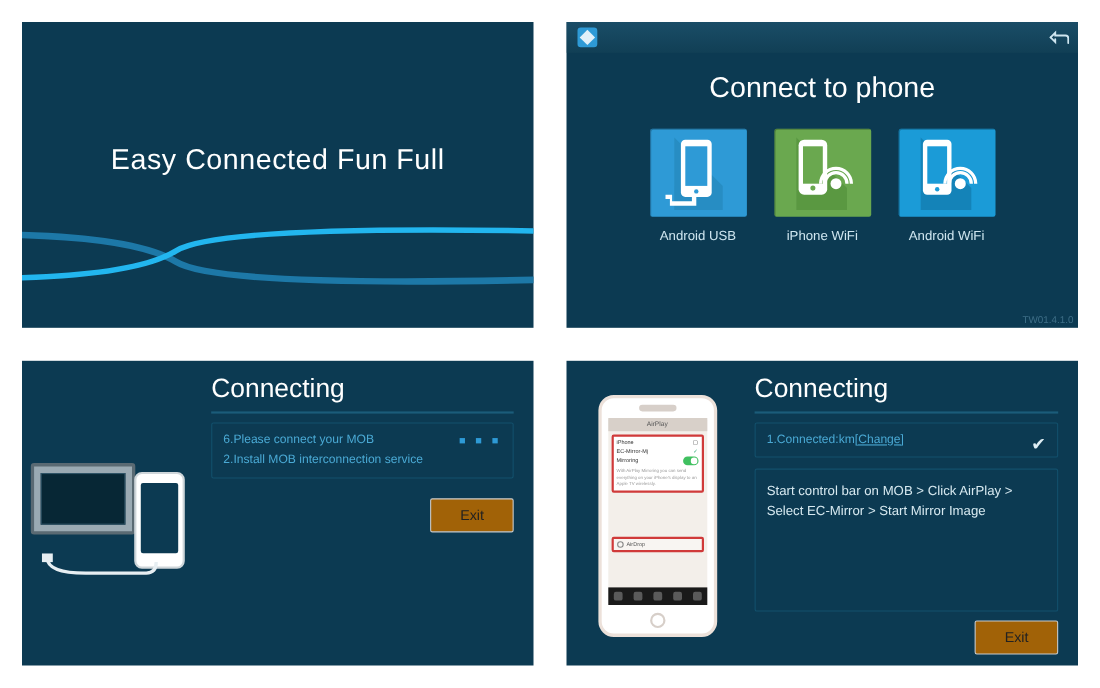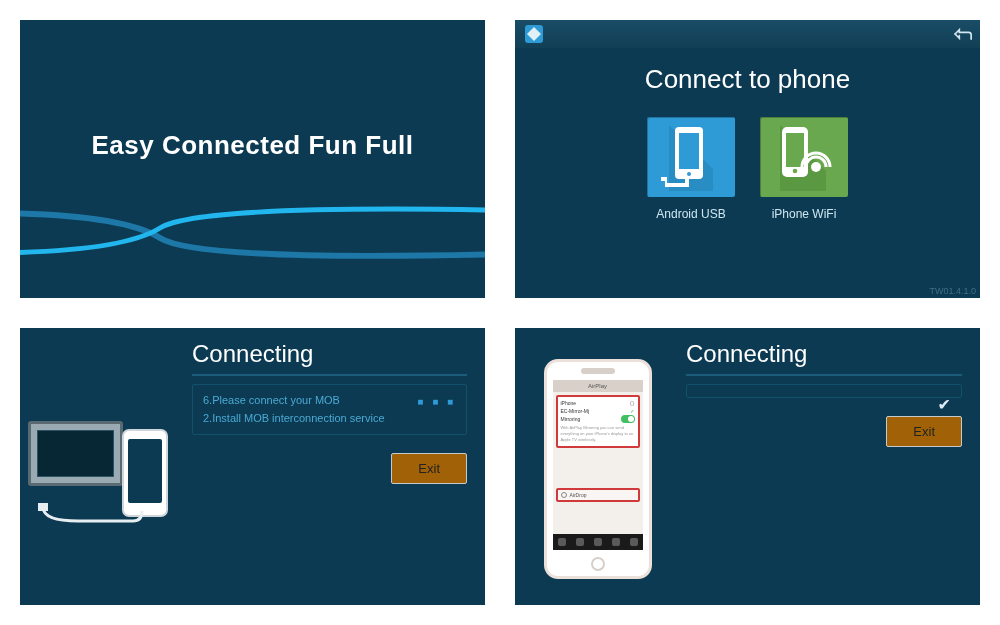--- a/index.html
+++ b/index.html
@@ -21,21 +21,21 @@
   color: #fff;
 }
 
 .splash-title {
   position: absolute;
   top: 110px;
   left: 0;
   right: 0;
   text-align: center;
   font-size: 26px;
-  font-weight: 700;
+  font-weight: 400;
   letter-spacing: 0.5px;
 }
 .cross {
   position: absolute;
   bottom: 35px;
   left: -40px;
   width: 560px;
   height: 70px;
   pointer-events: none;
 }
@@ -240,20 +240,34 @@
           <path d="M20 8 L66 54 L66 74 L20 74 Z" fill="#4d8a36" opacity=".55"></path>
           <rect x="22" y="10" width="26" height="50" rx="5" fill="#fff"></rect>
           <rect x="26" y="16" width="18" height="34" fill="#6aa84f"></rect>
           <circle cx="35" cy="54" r="2.3" fill="#6aa84f"></circle>
           <circle cx="56" cy="50" r="5" fill="#fff"></circle>
           <path d="M46 50 A10 10 0 0 1 66 50" stroke="#fff" stroke-width="3" fill="none"></path>
           <path d="M42 50 A14 14 0 0 1 70 50" stroke="#fff" stroke-width="3" fill="none"></path>
         </svg>
       </div>
       <div class="p2-label">iPhone WiFi</div>
+    </div>
+    <div class="p2-item">
+      <div class="p2-tile tile-cyan">
+        <svg width="88" height="80" viewBox="0 0 88 80">
+          <path d="M20 8 L66 54 L66 74 L20 74 Z" fill="#0f6f9e" opacity=".55"></path>
+          <rect x="22" y="10" width="26" height="50" rx="4" fill="#fff"></rect>
+          <rect x="26" y="16" width="18" height="34" fill="#1b9bd7"></rect>
+          <circle cx="35" cy="55" r="2" fill="#1b9bd7"></circle>
+          <circle cx="56" cy="50" r="5" fill="#fff"></circle>
+          <path d="M46 50 A10 10 0 0 1 66 50" stroke="#fff" stroke-width="3" fill="none"></path>
+          <path d="M42 50 A14 14 0 0 1 70 50" stroke="#fff" stroke-width="3" fill="none"></path>
+        </svg>
+      </div>
+      <div class="p2-label">Android WiFi</div>
     </div>
   </div>
   <div class="p2-ver">TW01.4.1.0</div>
 </div>
 
 <div class="panel">
   <div class="conn">
     <div class="conn-left">
       <div class="device-stack">
         <div class="headunit"></div>
@@ -313,19 +327,23 @@
             <span></span>
             <span></span>
           </div>
         <div class="home"></div>
       </div>
     </div>
     <div class="conn-right">
       <div class="conn-title">Connecting</div>
       <div class="step-box">
         <span class="check">✔</span>
-      </div>
+        <div class="step">
+          <span>1.Connected:km</span><span class="link">[Change]</span>
+        </div>
+      </div>
+      <div class="instr-box">Start control bar on MOB &gt; Click AirPlay &gt; Select EC-Mirror &gt; Start Mirror Image</div>
       <div class="exit-row">
         <button class="exit-btn">Exit</button>
       </div>
     </div>
   </div>
 </div>
 
 </body></html>

